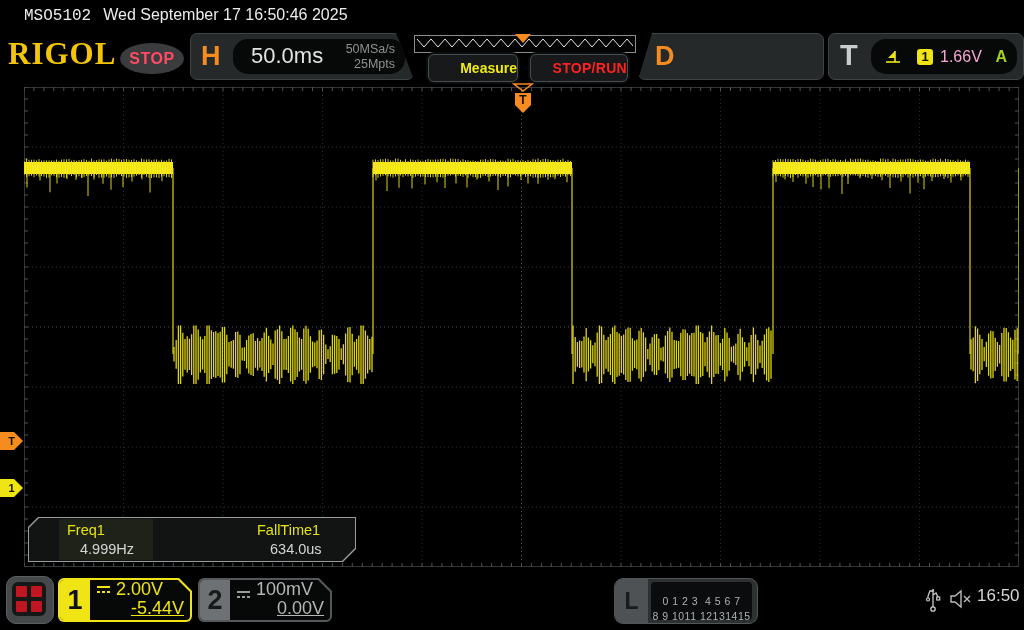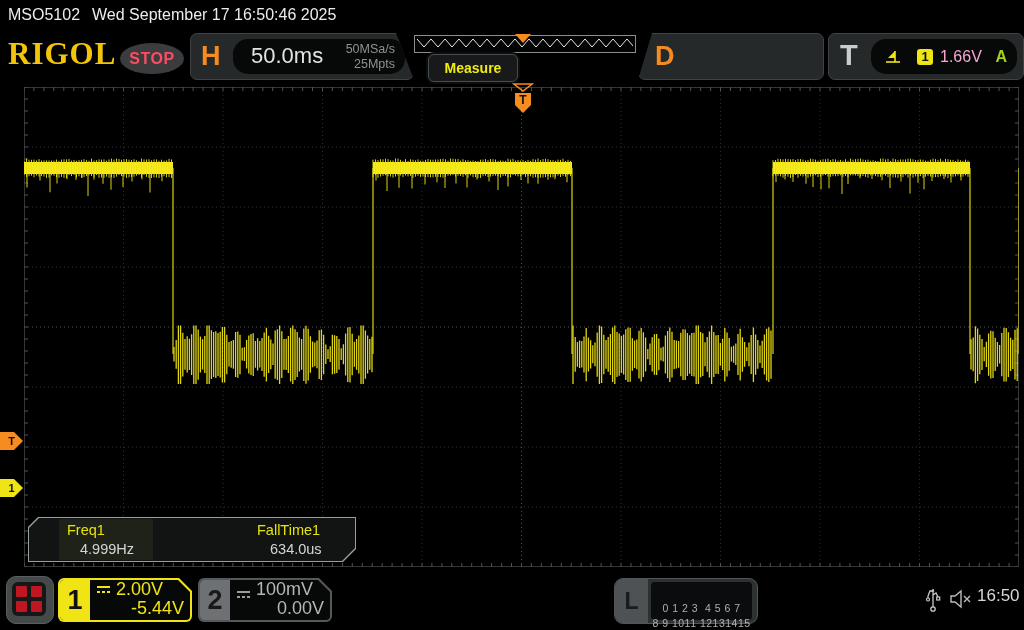--- a/index.html
+++ b/index.html
@@ -2,21 +2,21 @@
 <html><head>
 <meta charset="utf-8">
 <style>
   html,body{margin:0;padding:0;background:#000;width:1024px;height:630px;overflow:hidden;
     font-family:"Liberation Sans","DejaVu Sans",sans-serif;-webkit-font-smoothing:antialiased;}
   .abs{position:absolute;}
   #stage{position:relative;width:1024px;height:630px;background:#000;}
 
   
   #topbar{left:0;top:0;width:1024px;height:30px;color:#ececec;font-size:16px;line-height:30px;}
-  #topbar .model{margin-left:8px;}
+  #topbar .model{margin-left:24px;font-family:Liberation Mono, monospace;}
   #topbar .datetime{margin-left:12px;}
 
   
   #header{left:0;top:30px;width:824px;height:52px;}
   .hblock{position:absolute;background:linear-gradient(#32363.8%,#26292a);background-color:#26292a;
     border:1px solid #3e4345;border-radius:7px;}
   .pill{position:absolute;background:#070909;border-radius:15px;}
   #rigol{left:8px;top:6px;font-family:"Liberation Serif","DejaVu Serif",serif;
     font-weight:bold;font-size:31px;color:#f2c40a;letter-spacing:1px;}
   #stop-oval{left:120px;top:13px;width:64px;height:31px;background:#3a3c3d;border-radius:50%;
@@ -25,21 +25,21 @@
     clip-path:polygon(0 0,calc(100% - 18px) 0,100% 100%,0 100%);}
   #h-letter{left:10px;top:7px;font-size:27px;font-weight:bold;color:#f68b1f;}
   #h-pill{left:42px;top:5px;width:172px;height:35px;}
   #h-timebase{left:18px;top:4px;font-size:22px;color:#e3e3e3;}
   #h-rate{right:10px;top:3px;text-align:right;color:#8e9192;font-size:12.5px;line-height:1.18;}
   #preview{left:414px;top:5px;width:220px;height:16px;background:#040404;border:1px solid #8a8d8e;}
   #preview svg{display:block;}
   #preview-marker{left:515px;top:4px;width:0;height:0;border-left:8px solid transparent;
     border-right:8px solid transparent;border-top:9px solid #f68b1f;}
   .hbtn{position:absolute;top:24px;height:26px;background:#17191a;border:1px solid #474d50;
-    border-radius:6px;font-size:14px;font-weight:bold;text-align:center;line-height:26px;
+    border-radius:6px;font-size:14px;font-weight:bold;text-align:right;line-height:26px;
     box-shadow:0 0 0 2px #0b0c0c;}
   #measure-btn{left:428px;width:88px;color:#f0ec10;}
   #stoprun-btn{left:530px;width:96px;color:#ff2222;letter-spacing:.3px;}
   #d-block{left:638px;top:3px;width:184px;height:45px;
     clip-path:polygon(14px 0,100% 0,100% 100%,0 100%);}
   #d-letter{left:16px;top:7px;font-size:27px;font-weight:bold;color:#f68b1f;}
   #d-pill{left:52px;top:5px;width:122px;height:35px;}
   #d-value{left:16px;top:6px;font-size:20px;color:#dcdcdc;}
   #t-block{left:828px;top:3px;width:194px;height:45px;}
   #t-letter{left:11px;top:5px;font-size:29px;font-weight:bold;color:#c9cdcf;}
@@ -76,33 +76,33 @@
     border-radius:6px;}
   #navgrid .sq{position:absolute;width:11px;height:11px;background:#c01622;border-radius:1px;}
   .chbox{position:absolute;top:578px;width:134px;height:44px;
     clip-path:polygon(0 0,calc(100% - 13px) 0,100% 13px,100% 100%,0 100%);border-radius:6px;}
   .chbox .inner{position:absolute;left:2px;top:2px;width:130px;height:40px;background:#070808;
     clip-path:polygon(0 0,calc(100% - 12px) 0,100% 12px,100% 100%,0 100%);border-radius:4px;}
   .chbox .tab{position:absolute;left:0;top:0;width:30px;height:40px;
     font-size:27px;font-weight:bold;text-align:center;line-height:40px;border-radius:4px 0 0 4px;}
   .chbox .r1{position:absolute;left:38px;top:1px;font-size:18px;display:flex;align-items:center;}
   .chbox .r1 svg{margin-right:5px;}
-  .chbox .r2{position:absolute;right:8px;top:20px;font-size:18px;}
+  .chbox .r2{position:absolute;right:8px;top:20px;font-size:18px;text-decoration:underline;}
   #ch1-box{left:58px;background:#f0e414;}
   #ch1-box .tab{background:#f0e414;color:#111;}
   #ch1-box .r1,#ch1-box .r2{color:#f0e414;}
   #ch2-box{left:198px;background:#54585a;}
   #ch2-box .tab{background:#6e7173;color:#17191a;}
   #ch2-box .r1,#ch2-box .r2{color:#b4b6b7;align-items:flex-end;}
   #l-box{left:614px;top:578px;width:142px;height:44px;background:#2d3132;border:1px solid #515658;
     border-radius:9px;}
   #l-tab{position:absolute;left:0;top:0;width:33px;height:44px;background:#4e5254;
     border-radius:8px 0 0 8px;color:#191b1c;font-size:23px;font-weight:bold;text-align:center;line-height:44px;}
   #l-nums{position:absolute;left:36px;top:3px;width:101px;height:38px;background:#0a0c0d;border-radius:4px;
-    color:#aeb0b1;font-size:10.5px;line-height:1.45;text-align:center;white-space:pre;padding-top:19px;
+    color:#aeb0b1;font-size:10.5px;line-height:1.45;text-align:center;white-space:pre;padding-top:12px;
     box-sizing:border-box;letter-spacing:.5px;}
   #usb-icon{left:925px;top:585px;}
   #spk-icon{left:948px;top:588px;}
   #clock{left:977px;top:586px;font-size:17px;color:#d5d7d8;}
 </style>
 </head>
 <body>
 
 <div id="stage">
 
@@ -126,20 +126,21 @@
     </div>
 
     <div id="preview" class="abs">
       <svg id="preview-svg" width="218" height="14">
           <polyline points="2,3 9,11 16,3 23,11 30,3 37,11 44,3 51,11 58,3 65,11 72,3 79,11 86,3 93,11 100,3 107,11 114,3 121,11 128,3 135,11 142,3 149,11 156,3 163,11 170,3 177,11 184,3 191,11 198,3 205,11 212,3 219,11 " fill="none" stroke="#e8e8e8" stroke-width="1"></polyline>
         </svg>
     </div>
     <div id="preview-marker" class="abs"></div>
 
     <div id="measure-btn" class="hbtn">Measure</div>
+    <div id="stoprun-btn" class="hbtn">STOP/RUN</div>
 
     <div id="d-block" class="abs hblock">
       <div id="d-letter" class="abs">D</div>
     </div>
 
     <div id="t-block" class="abs hblock">
       <div id="t-letter" class="abs">T</div>
       <div id="t-pill" class="pill">
         <svg id="t-slope" width="16" height="15" viewBox="0 0 16 15">
           <path d="M1 13 H15" stroke="#f0e514" stroke-width="1.6" fill="none"></path>

